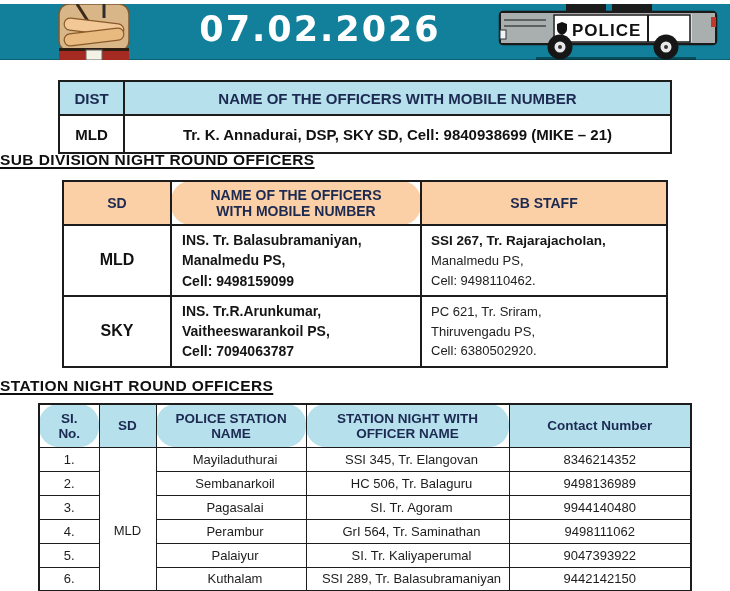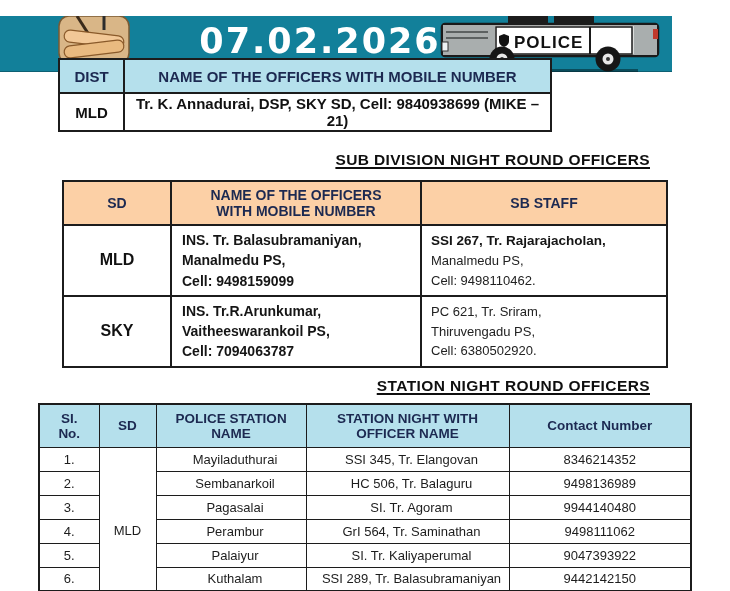--- a/index.html
+++ b/index.html
@@ -1,61 +1,61 @@
 <!DOCTYPE html>
 <html><head>
 <meta charset="utf-8">
 <style>
   * { margin:0; padding:0; box-sizing:border-box; }
   body { background:#555; font-family:"Liberation Sans", sans-serif; }
   #canvas { position:relative; width:730px; height:591px; background:#ffffff; overflow:hidden; }
 
   
-  .band { position:absolute; left:0; top:16px; width:672px; height:56px; background:#12809a; border-bottom:1px solid rgba(0,0,0,.25); }
+  .band { position:absolute; left:0; top:4px; width:730px; height:56px; background:#12809a; border-bottom:1px solid rgba(0,0,0,.25); }
   .date { position:absolute; left:160px; top:5px; width:320px; text-align:center;
           font-family:"DejaVu Sans", sans-serif; font-weight:bold; font-size:35px;
           letter-spacing:2px; color:#ffffff; }
   .officer-art { position:absolute; left:44px; top:0; }
   .jeep-art { position:absolute; right:6px; top:0; }
 
   
-  .sec-title { position:absolute; left:16px; width:634px; text-align:right;
+  .sec-title { position:absolute; left:0; width:634px; text-align:left;
                font-size:15.5px; font-weight:bold; color:#0f0f0f; letter-spacing:.4px;
                text-decoration:underline; text-decoration-thickness:2px; text-underline-offset:2px; }
 
   
   table { position:absolute; border-collapse:collapse; table-layout:fixed; }
   td { border:2px solid #1c1c1c; vertical-align:middle; overflow:hidden; }
   .t3 td { border-width:1.5px; }
   table { border:2px solid #1c1c1c; }
 
   .hdr-blue  { background:#b5e0ec; color:#1c2951; font-weight:bold; text-align:center; }
   .hdr-peach { background:#fcd0a6; color:#1c2951; font-weight:bold; text-align:center; }
 
-  .t1 { left:58px; top:58px; width:494px; }
+  .t1 { left:58px; top:80px; width:614px; }
   .t1 .hrow td { height:34px; font-size:15px; }
   .t1 .brow td { height:38px; font-size:15px; font-weight:bold; color:#111; text-align:center; background:#fff; }
 
   .t2 { left:62px; top:180px; width:606px; }
   .t2 .hrow td { height:44px; font-size:14px; }
   .t2 .sd-cell { font-size:16px; font-weight:bold; color:#111; text-align:center; background:#fff; }
   .t2 .off-cell { font-size:14px; font-weight:bold; color:#151515; text-align:left; padding:4px 21px 4px 10px; line-height:1.45; background:#fff; }
   .t2 .sb-cell { font-size:13px; color:#222; text-align:left; padding:4px 14px 4px 9px; line-height:1.5; background:#fff; }
   .t2 .sb-bold { font-weight:bold; font-size:13.5px; color:#151515; }
   .t2 .brow td { height:63px; }
 
   .t3 { left:38px; top:403px; width:654px; }
   .t3 .hrow td { height:43px; font-size:13.5px; }
   .t3 .brow td { height:24px; font-size:13px; color:#1d1d1d; background:#fff; }
   .t3 .si { text-align:center; }
   .t3 .sd-merge { text-align:center; vertical-align:middle; padding-top:24px; font-size:13px; color:#1d1d1d; background:#fff; }
   .t3 .stn, .t3 .off { text-align:center; padding-left:8px; }
   .t3 .cno { text-align:center; }
 
-  .pre { white-space:pre-line; }
+  .pre { white-space:pre-line;border-radius:20px; }
 </style>
 </head>
 <body>
 
 <div id="canvas">
 
   <div class="band">
 
     <svg class="officer-art" width="100" height="56" viewBox="0 0 100 56">
       <rect x="15" y="0" width="70" height="47" rx="10" fill="#d9b687" stroke="#7a5a33" stroke-width="1.5"></rect>

